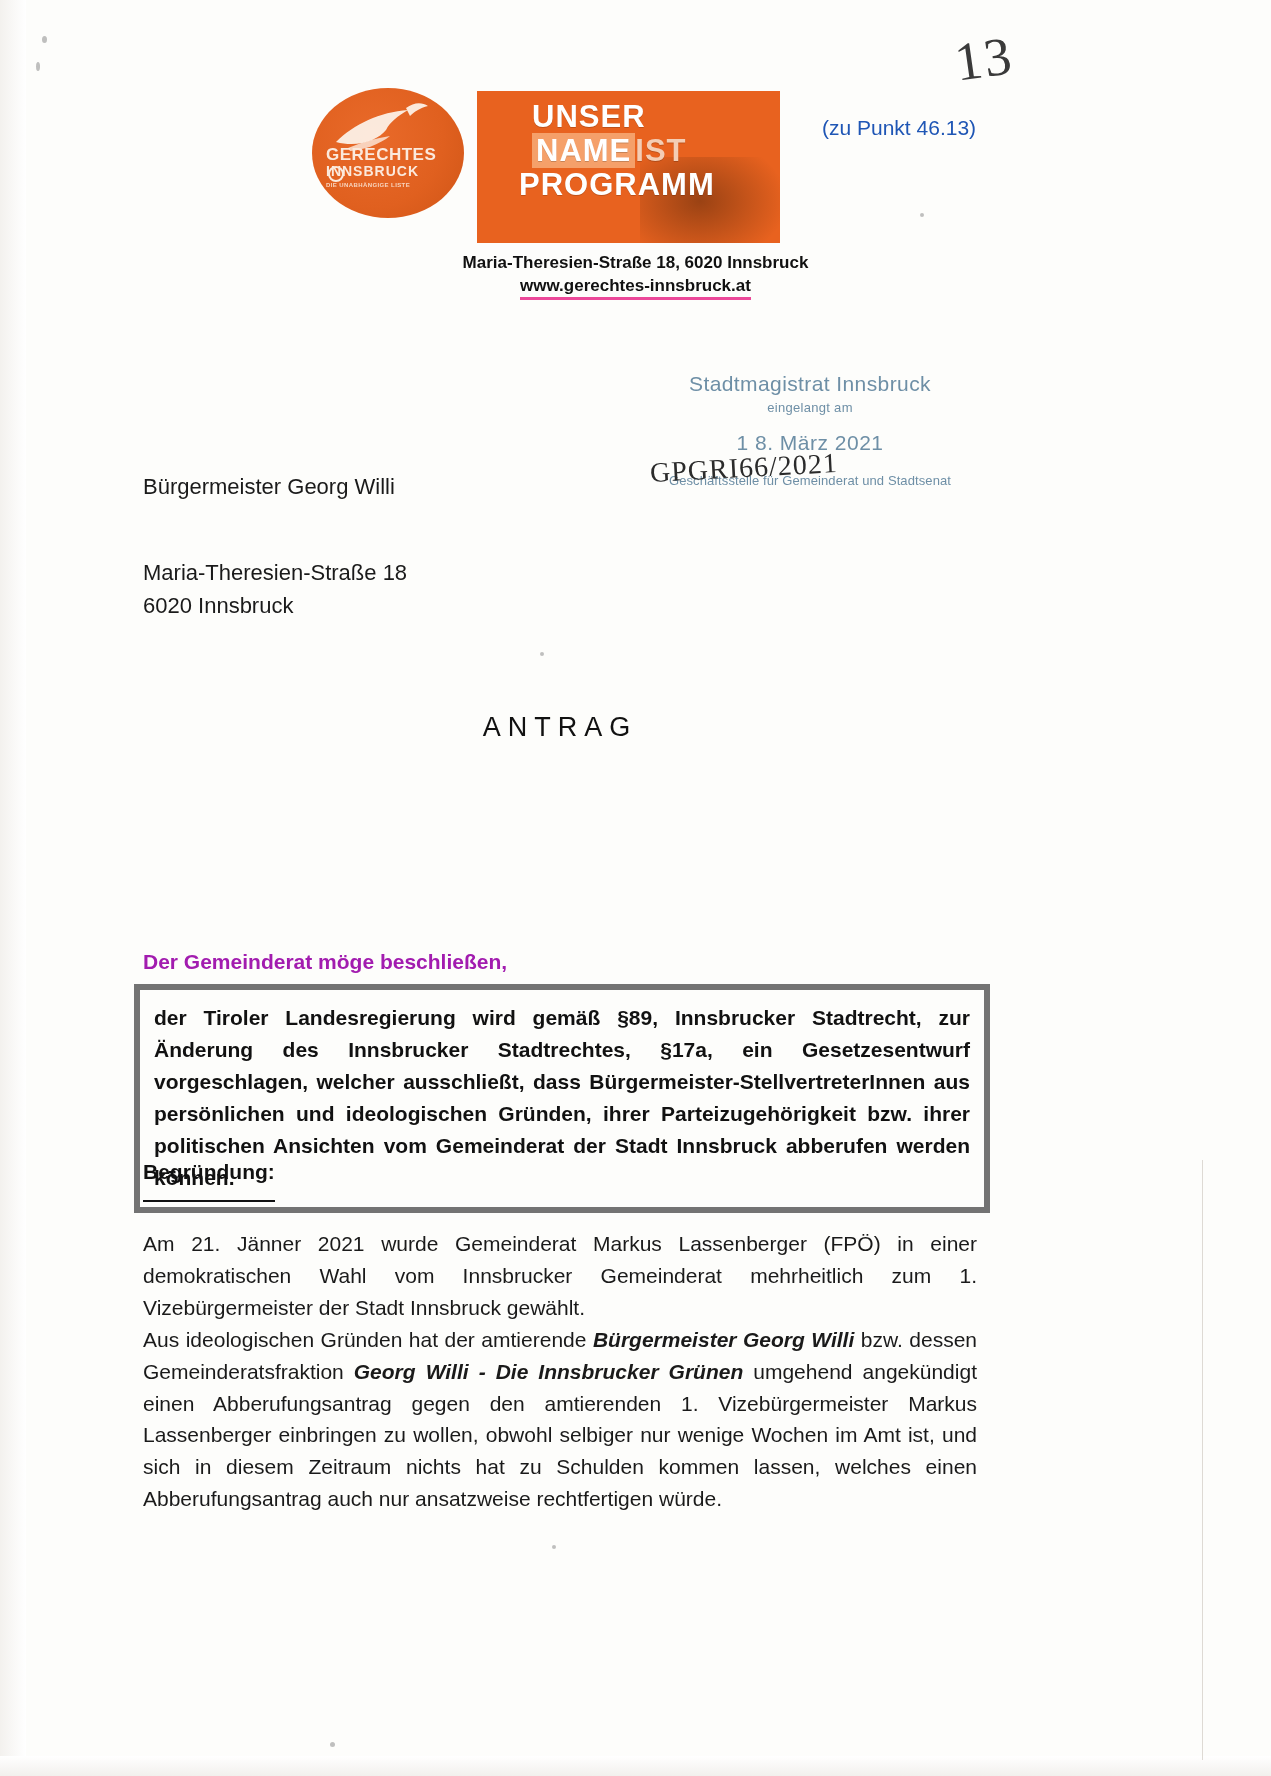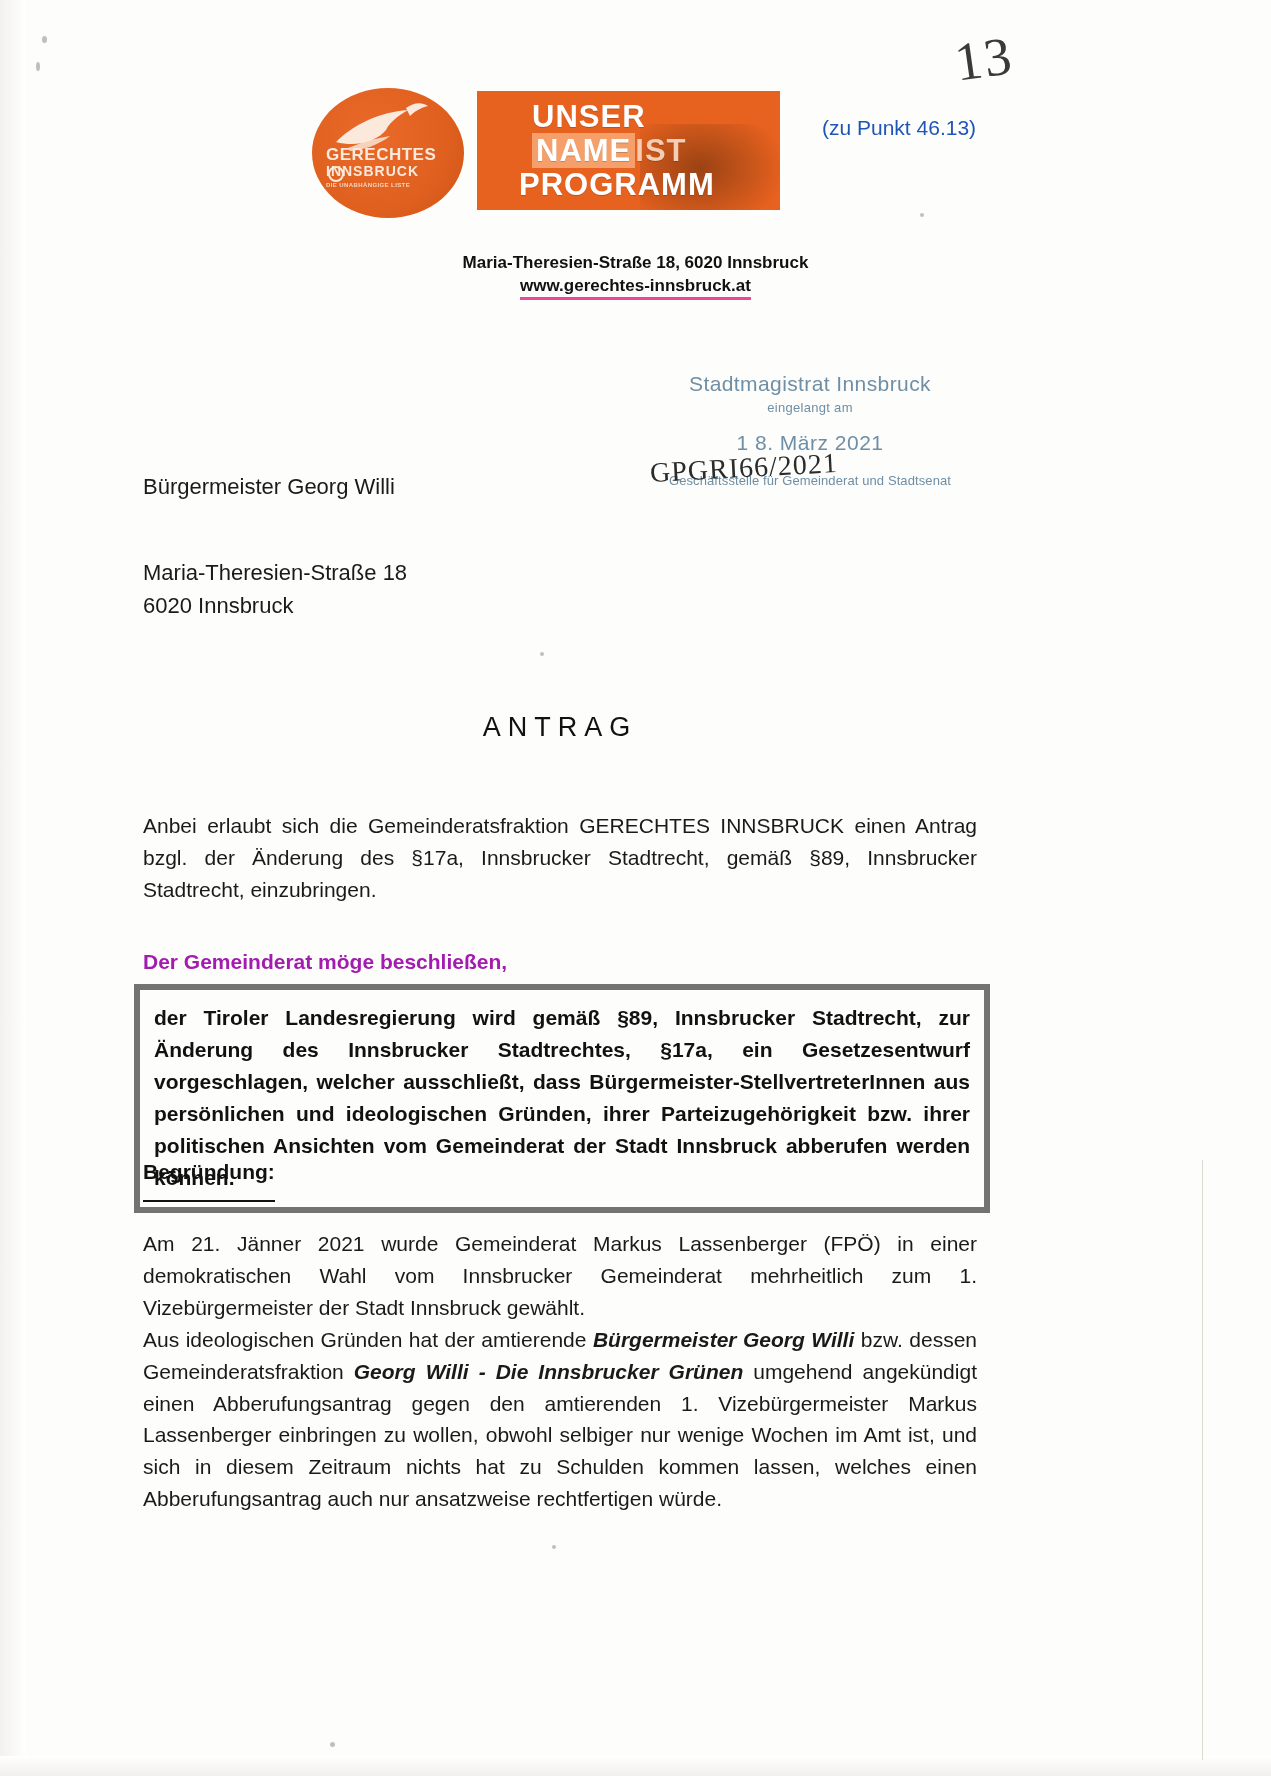--- a/index.html
+++ b/index.html
@@ -113,21 +113,21 @@
     top: 78px;
     width: 12px; height: 12px;
     border-radius: 50%;
     border: 2px solid #fbe9dc;
   }
   .slogan-box {
     position: absolute;
     left: 165px;
     top: 3px;
     width: 303px;
-    height: 119px;
+    height: 152px;
     background: #e8621f;
     overflow: hidden;
   }
   .slogan-box .ghost {
     position: absolute;
     right: -10px;
     bottom: -24px;
     width: 150px;
     height: 110px;
     background: radial-gradient(ellipse at 40% 40%, rgba(90,40,10,.55), rgba(232,98,31,0) 68%);
@@ -372,21 +372,20 @@
 
   <div class="addressee">Bürgermeister Georg Willi</div>
   <div class="addr-lines">
     <div>Maria-Theresien-Straße 18</div>
     <div>6020 Innsbruck</div>
   </div>
 
 
   <div class="doc-title">ANTRAG</div>
 
-  <div class="intro">Anbei erlaubt sich die Gemeinderatsfraktion GERECHTES INNSBRUCK einen Antrag bzgl. der Änderung des §17a, Innsbrucker Stadtrecht, gemäß §89, Innsbrucker Stadtrecht, einzubringen.</div>
 
   <div class="resolve-head">Der Gemeinderat möge beschließen,</div>
 
   <div class="resolve-box">der Tiroler Landesregierung wird gemäß §89, Innsbrucker Stadtrecht, zur Änderung des Innsbrucker Stadtrechtes, §17a, ein Gesetzesentwurf vorgeschlagen, welcher ausschließt, dass Bürgermeister-StellvertreterInnen aus persönlichen und ideologischen Gründen, ihrer Parteizugehörigkeit bzw. ihrer politischen Ansichten vom Gemeinderat der Stadt Innsbruck abberufen werden können.</div>
 
   <div class="reason-head">Begründung:</div>
 
   <div class="reason-body">
     <p>Am 21. Jänner 2021 wurde Gemeinderat Markus Lassenberger (FPÖ) in einer demokratischen Wahl vom Innsbrucker Gemeinderat mehrheitlich zum 1. Vizebürgermeister der Stadt Innsbruck gewählt.</p>
     <p><span>Aus ideologischen Gründen hat der amtierende </span><span class="bi">Bürgermeister Georg Willi</span><span> bzw. dessen Gemeinderatsfraktion </span><span class="bi">Georg Willi - Die Innsbrucker Grünen</span><span> umgehend angekündigt einen Abberufungsantrag gegen den amtierenden 1. Vizebürgermeister Markus Lassenberger einbringen zu wollen, obwohl selbiger nur wenige Wochen im Amt ist, und sich in diesem Zeitraum nichts hat zu Schulden kommen lassen, welches einen Abberufungsantrag auch nur ansatzweise rechtfertigen würde.</span></p>

